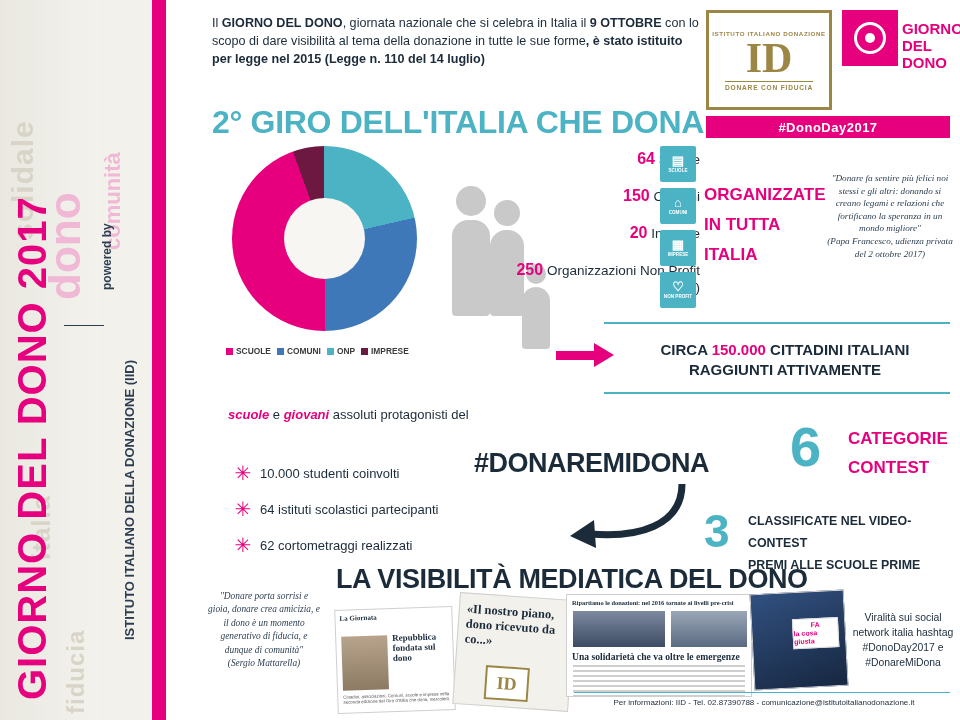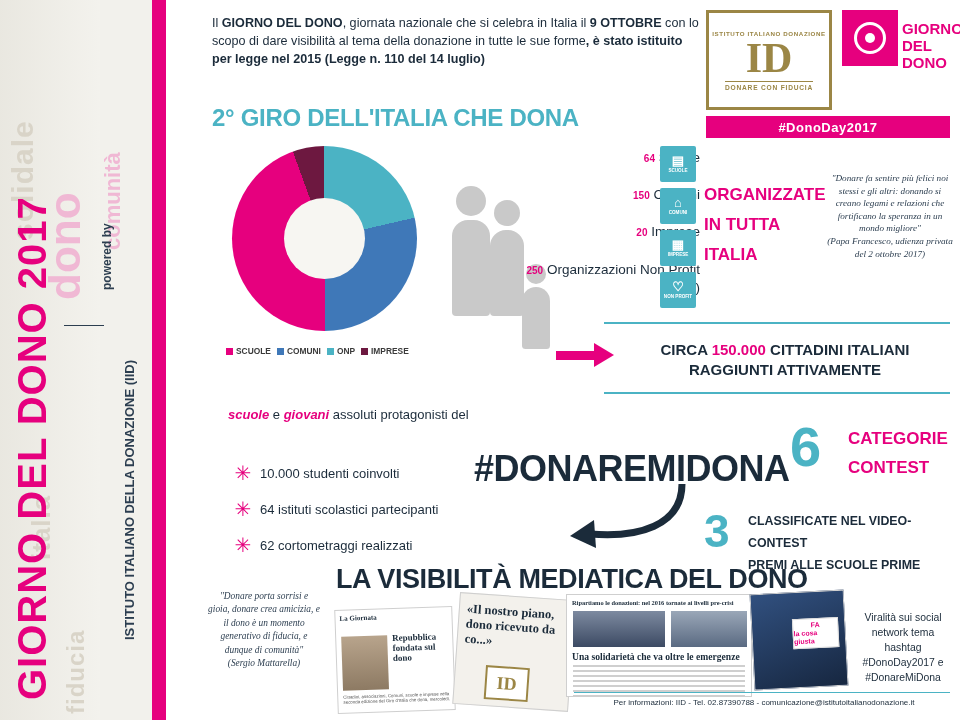--- a/index.html
+++ b/index.html
@@ -111,21 +111,21 @@
   }
   #hashtag-bar {
     position:absolute; left:0px; top:106px; width:244px; height:22px;
     background:#e6007e; color:#fff; font-size:13px; font-weight:bold;
     display:flex; align-items:center; justify-content:center; letter-spacing:.5px;
   }
 
   
   #giro-title {
     position:absolute; left:212px; top:104px;
-    font-size:24px; font-weight:bold; color:#4bb3c4; letter-spacing:-.3px;
+    font-size:32px; font-weight:bold; color:#4bb3c4; letter-spacing:-.3px;
   }
 
   
   #donut-wrap { position:absolute; left:232px; top:146px; width:200px; height:240px; }
   #donut {
     position:absolute; left:0; top:0; width:185px; height:185px; border-radius:50%;
     background:
       conic-gradient(
         from 0deg,
         #4bb3c4 0deg 77deg,
@@ -148,21 +148,21 @@
 
   
   #people { position:absolute; left:452px; top:160px; width:110px; height:190px; }
   .person { position:absolute; background:#c9c9c9; }
   .p-head { border-radius:50%; }
   .p-body { border-radius:16px 16px 4px 4px; }
 
   
   #counts { position:absolute; left:500px; top:150px; width:200px; text-align:right; }
   #counts .row { height:37px; font-size:13.5px; color:#1b2b3a; }
-  #counts .row b { color:#e6007e; font-weight:bold; font-size:10px; }
+  #counts .row b { color:#e6007e; font-weight:bold; font-size:16px; }
 
   
   #chips { position:absolute; left:660px; top:146px; width:40px; }
   .chip {
     width:36px; height:36px; background:#4bb3c4; color:#fff;
     margin-bottom:6px; border-radius:2px;
     display:flex; flex-direction:column; align-items:center; justify-content:center;
     font-size:4.6px; font-weight:bold; text-align:center; line-height:5.4px;
   }
   .chip .g { font-size:13px; line-height:13px; margin-bottom:1px; }
@@ -207,21 +207,21 @@
   #bullets { position:absolute; left:232px; top:455px; width:290px; }
   #bullets .b { display:flex; align-items:center; height:36px; }
   #bullets .star {
     width:22px; color:#e6007e; font-size:20px; text-align:center; line-height:20px;
   }
   #bullets .btxt { font-size:13px; color:#1b2b3a; padding-left:6px; }
 
   
   #hashtag-big {
     position:absolute; left:474px; top:448px;
-    font-size:36px; font-weight:bold; color:#1b2b3a; letter-spacing:-.5px;
+    font-size:27px; font-weight:bold; color:#1b2b3a; letter-spacing:-.5px;
   }
   #curve-arrow { position:absolute; left:564px; top:480px; width:130px; height:70px; }
 
   
   #six { position:absolute; left:790px; top:420px; }
   #six .num { font-size:56px; font-weight:bold; color:#4bb3c4; line-height:54px; }
   #six-txt { position:absolute; left:848px; top:424px; font-size:17px; font-weight:bold; color:#e6007e; line-height:29px; }
   #three { position:absolute; left:704px; top:508px; }
   #three .num { font-size:46px; font-weight:bold; color:#4bb3c4; line-height:46px; }
   #three-txt { position:absolute; left:748px; top:510px; width:206px; font-size:12.4px; font-weight:bold; color:#1b2b3a; line-height:22px; }
@@ -481,16 +481,16 @@
 </div>
 
 <div class="clip" id="clip4">
   <div class="shot"></div>
   <div class="tvbadge">
     <span>FA</span>
     <span>la cosa giusta</span>
   </div>
 </div>
 
-<div id="viral">Viralità sui social network tema hashtag #DonoDay2017 e #DonareMiDona</div>
+<div id="viral">Viralità sui social network italia hashtag #DonoDay2017 e #DonareMiDona</div>
 
 <div id="footer-rule"></div>
 <div id="footer">Per informazioni: IID - Tel. 02.87390788 - comunicazione@istitutoitalianodonazione.it</div>
 
 </body></html>

